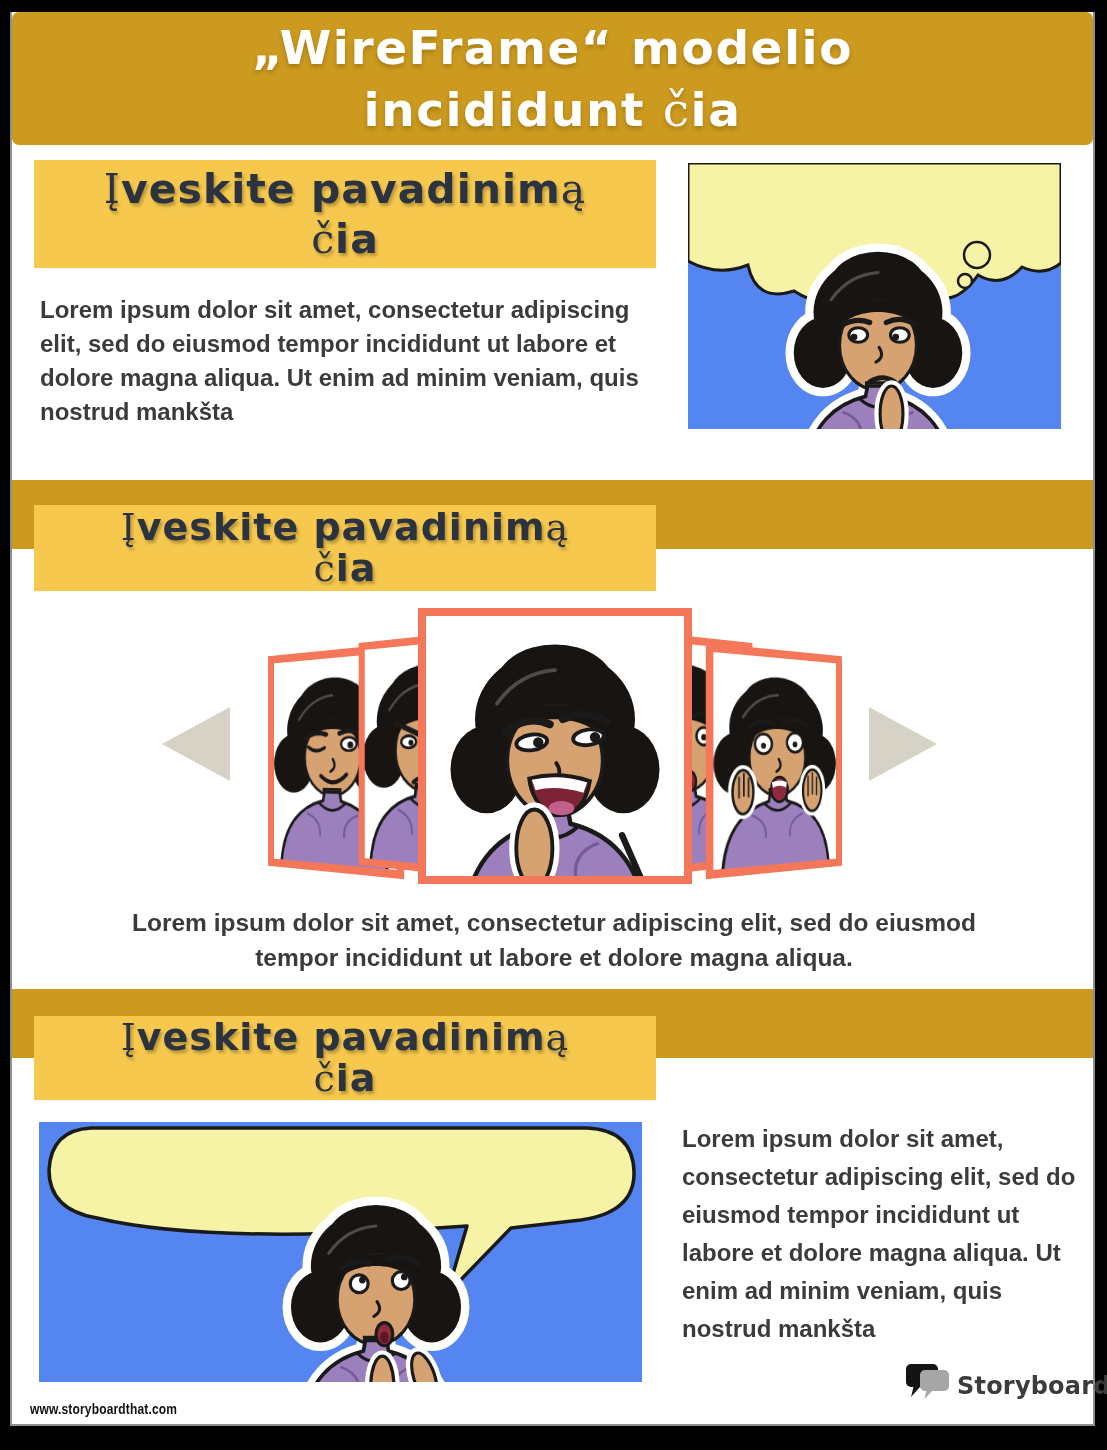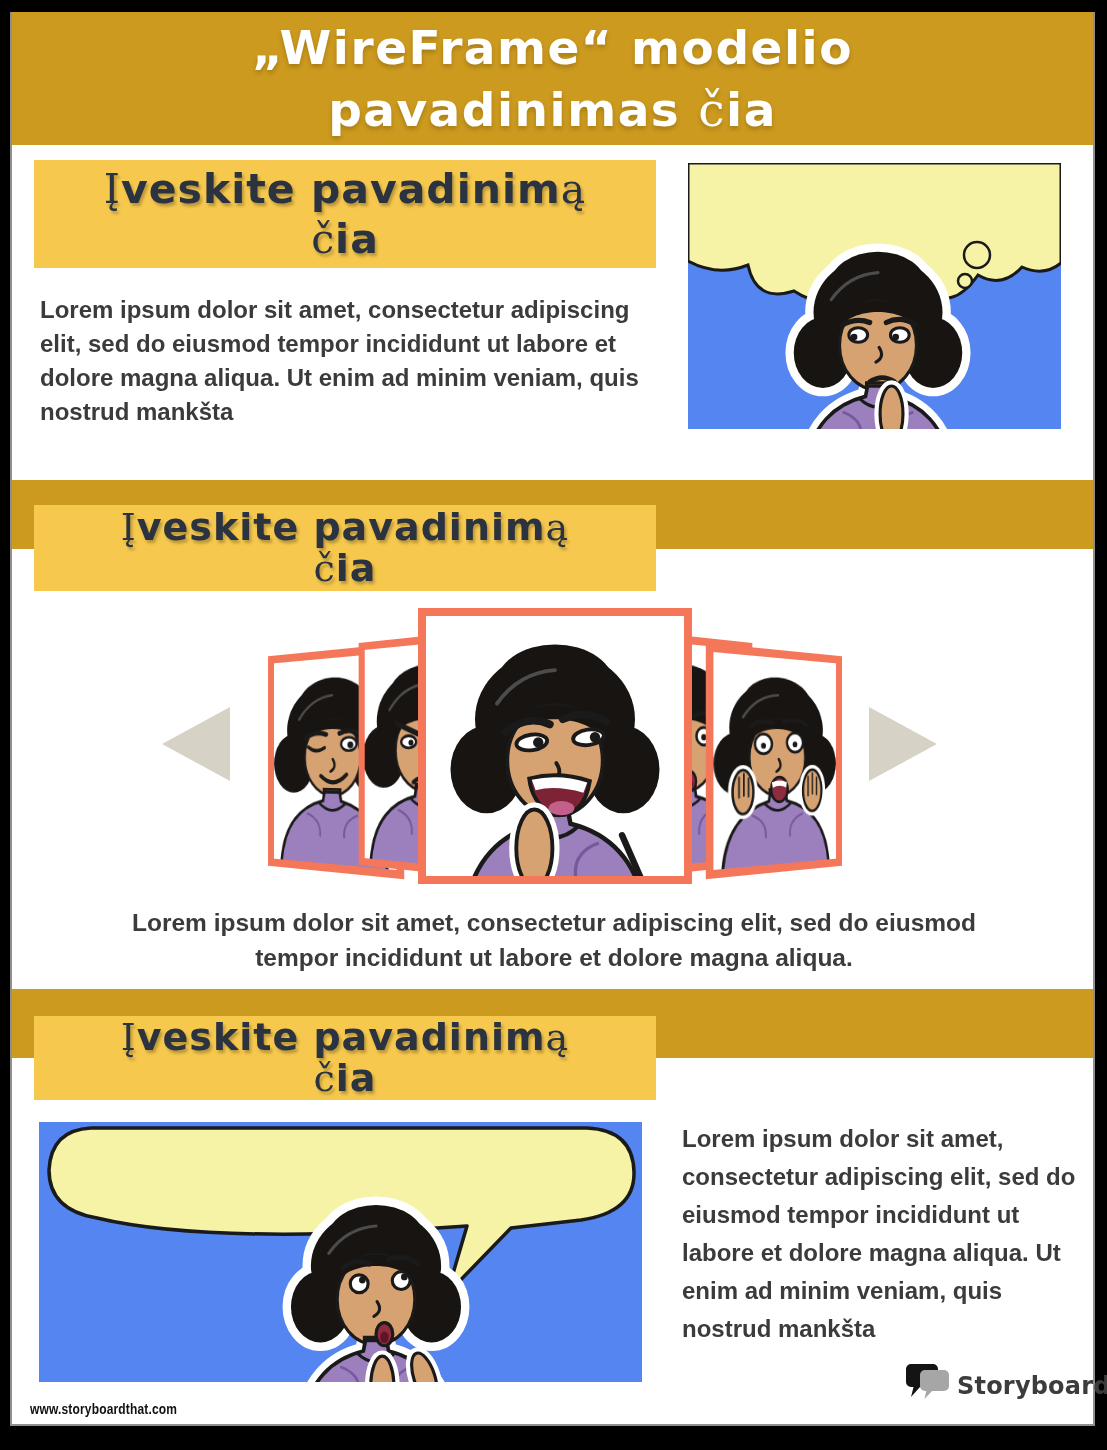--- a/index.html
+++ b/index.html
@@ -5,21 +5,21 @@
   html,body{margin:0;padding:0;background:#000;}
   .page{position:relative;width:1107px;height:1450px;background:#000;overflow:hidden;
         font-family:"Liberation Sans",sans-serif;}
   .sheet{position:absolute;left:10px;top:12px;width:1085px;height:1414px;background:#fff;
          border-left:2px solid #8f8f8f;border-right:2px solid #8f8f8f;border-bottom:2px solid #8f8f8f;
          box-sizing:border-box;}
   .abs{position:absolute;}
 
   
   .header-band{left:0;top:0;width:1081px;height:133px;background:var(--gold-band,#CC9A1E);
-               display:flex;flex-direction:column;align-items:center;justify-content:center;}
+               display:flex;flex-direction:column;align-items:center;justify-content:center;border-radius:7px;}
   .header-line{font-family:"DejaVu Sans",sans-serif;font-weight:800;font-size:47px;line-height:62px;
                color:var(--header-text,#fff);letter-spacing:1.5px;white-space:nowrap;
                text-shadow:0 3px 4px rgba(60,40,0,.25);}
   .fb{font-family:"DejaVu Serif","Liberation Serif",serif;font-weight:400;}
 
   
   .title-box{background:var(--gold-box,#F6C84D);display:flex;flex-direction:column;
              align-items:center;justify-content:center;z-index:3;}
   .title-line{font-family:"DejaVu Sans",sans-serif;font-weight:800;color:var(--title-ink,#2B3240);
               letter-spacing:1px;white-space:nowrap;text-shadow:2px 3px 3px rgba(0,0,0,.25);}
@@ -73,21 +73,21 @@
   .logo-primary{color:var(--logo-dark,#3C3C3C);}
 </style>
 </head>
 <body>
 
 <div class="page">
   <div class="sheet">
 
     <div class="abs header-band">
       <div class="header-line">„WireFrame“ modelio</div>
-      <div class="header-line"><span>pavadinimas </span><span class="fb">č</span><span>ia</span></div>
+      <div class="header-line"><span>incididunt </span><span class="fb">č</span><span>ia</span></div>
     </div>
 
     <div class="abs title-box tb1">
       <div class="title-line"><span class="fb">Į</span><span>veskite pavadinim</span><span class="fb">ą</span></div>
       <div class="title-line"><span class="fb">č</span><span>ia</span></div>
     </div>
     <div class="abs para p1">Lorem ipsum dolor sit amet, consectetur adipiscing elit, sed do eiusmod tempor incididunt ut labore et dolore magna aliqua. Ut enim ad minim veniam, quis nostrud mankšta</div>
     <div class="abs scene scene1">
         <svg viewBox="0 0 373 266" width="100%" height="100%" preserveAspectRatio="none">
       <rect width="373" height="266" fill="#5585F0"></rect>

